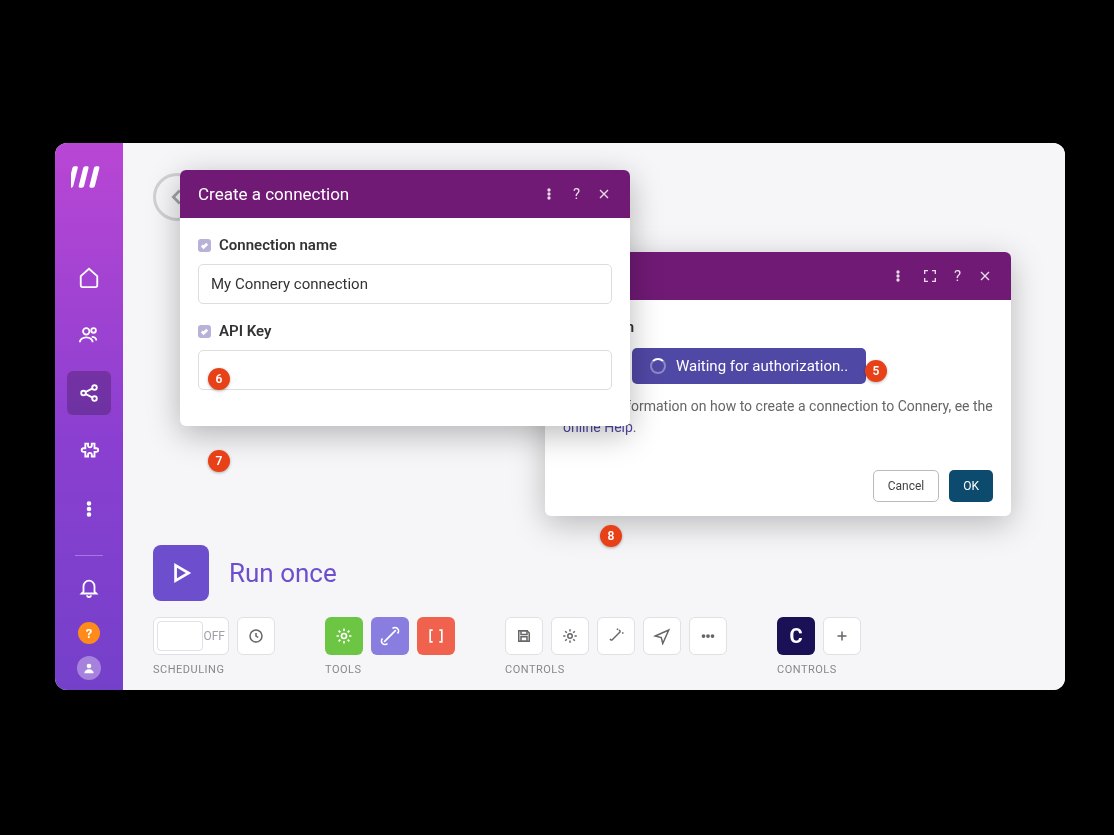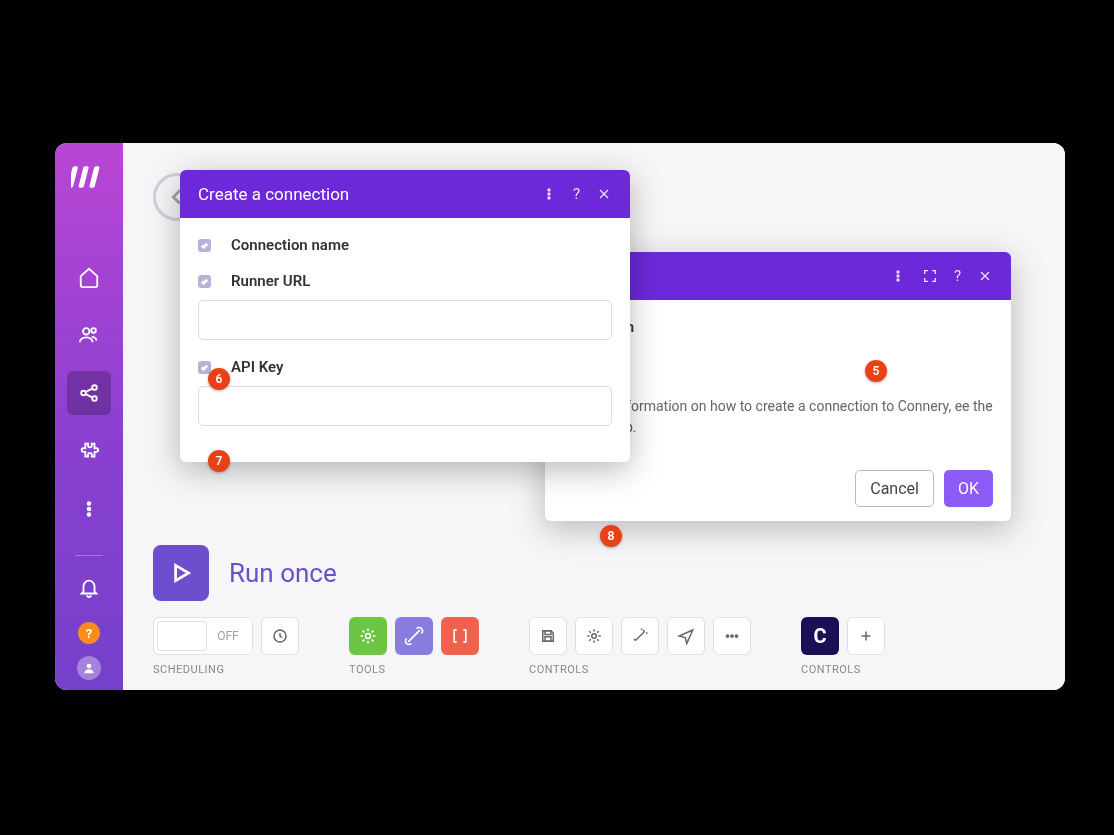--- a/index.html
+++ b/index.html
@@ -120,21 +120,21 @@
     
     .run-label { font-size: 26px; color: #6d4fce; font-weight: 400; }
     
     .toolbar-row { display: flex; gap: 50px; align-items: flex-start; }
     
     .toolbar-group { display: flex; flex-direction: column; gap: 8px; }
     .toolbar-icons { display: flex; gap: 8px; }
     .toolbar-label { font-size: 11px; color: #888; letter-spacing: 0.5px; }
     
     .toggle-wrap {
-      width: 100px; height: 38px;
+      width: 76px; height: 38px;
       border: 1px solid #e0e0e5;
       border-radius: 6px;
       display: flex;
       align-items: center;
       padding: 3px;
       background: #fff;
     }
     .toggle-knob { width: 50px; height: 30px; background: #fff; border: 1px solid #e0e0e5; border-radius: 4px; }
     .toggle-off { flex: 1; text-align: center; font-size: 12px; color: #a0a0a8; }
     
@@ -171,21 +171,21 @@
       left: 545px;
       top: 252px;
       width: 466px;
       background: #fff;
       border-radius: 6px;
       box-shadow: 0 8px 32px rgba(0,0,0,0.25);
       overflow: visible;
     }
     
     .modal-header {
-      background: #6d28d9;
+      background: #701a75;
       color: #fff;
       padding: 14px 18px;
       display: flex;
       align-items: center;
       justify-content: space-between;
       border-radius: 6px 6px 0 0;
     }
     .modal-title { font-size: 17px; font-weight: 400; }
     .modal-actions { display: flex; gap: 16px; align-items: center; }
     .modal-actions span { cursor: pointer; opacity: 0.85; font-size: 15px; }
@@ -235,48 +235,48 @@
       display: flex;
       justify-content: flex-end;
       gap: 10px;
     }
     .btn-outline {
       border: 1px solid #bbb;
       background: #fff;
       color: #444;
       padding: 8px 14px;
       border-radius: 5px;
-      font-size: 16px;
+      font-size: 12px;
       cursor: pointer;
       margin-left: 35px;
     }
     .btn-primary {
-      background: #8b5cf6;
+      background: #0c4a6e;
       color: #fff;
       border: none;
       padding: 0 14px;
       border-radius: 5px;
-      font-size: 16px;
+      font-size: 12px;
       cursor: pointer;
     }
     
     
     .modal-left {
       position: absolute;
       left: 180px;
       top: 170px;
       width: 450px;
       background: #fff;
       border-radius: 6px;
       box-shadow: 0 8px 32px rgba(0,0,0,0.28);
       z-index: 10;
     }
     
     .form-field { margin-bottom: 18px; }
-    .form-label { display: flex; align-items: center; gap: 20px; font-size: 15px; font-weight: 600; color: #333; margin-bottom: 10px; }
+    .form-label { display: flex; align-items: center; gap: 8px; font-size: 15px; font-weight: 600; color: #333; margin-bottom: 10px; }
     .form-input {
       width: 100%;
       border: 1px solid #ddd;
       border-radius: 5px;
       padding: 10px 12px;
       font-size: 15px;
       color: #333;
     }
     
     .modal-left .modal-footer { border-top: none; padding: 12px 18px 18px; }
@@ -497,20 +497,24 @@
     <div class="field-label">
       <span class="field-chk">
           <svg viewBox="0 0 10 10">
             <path d="M2 5l2 2 4-4"></path>
           </svg>
         </span>
       <span>nection</span>
     </div>
     <div class="conn-row">
       <button class="conn-btn-add">Add</button>
+      <button class="conn-btn-wait">
+        <span class="spinner"></span>
+        <span>Waiting for authorization..</span>
+      </button>
     </div>
     <div class="help-text">
       <span>or more information on how to create a connection to Connery, ee the </span><a href="#">online Help</a><span>.</span>
     </div>
   </div>
   <div class="modal-footer">
     <button class="btn-outline">Cancel</button>
     <button class="btn-primary">OK</button>
   </div>
 </div>
@@ -533,31 +537,21 @@
   <div class="modal-body">
     <div class="form-field">
       <div class="form-label">
         <span class="field-chk">
             <svg viewBox="0 0 10 10">
               <path d="M2 5l2 2 4-4"></path>
             </svg>
           </span>
         <span>Connection name</span>
       </div>
-    </div>
-    <div class="form-field">
-      <div class="form-label">
-        <span class="field-chk">
-            <svg viewBox="0 0 10 10">
-              <path d="M2 5l2 2 4-4"></path>
-            </svg>
-          </span>
-        <span>Runner URL</span>
-      </div>
-      <input class="form-input" value="" style="">
+      <input class="form-input" value="My Connery connection" style="">
     </div>
     <div class="form-field" style="margin-bottom:18px;">
       <div class="form-label">
         <span class="field-chk">
             <svg viewBox="0 0 10 10">
               <path d="M2 5l2 2 4-4"></path>
             </svg>
           </span>
         <span>API Key</span>
       </div>

